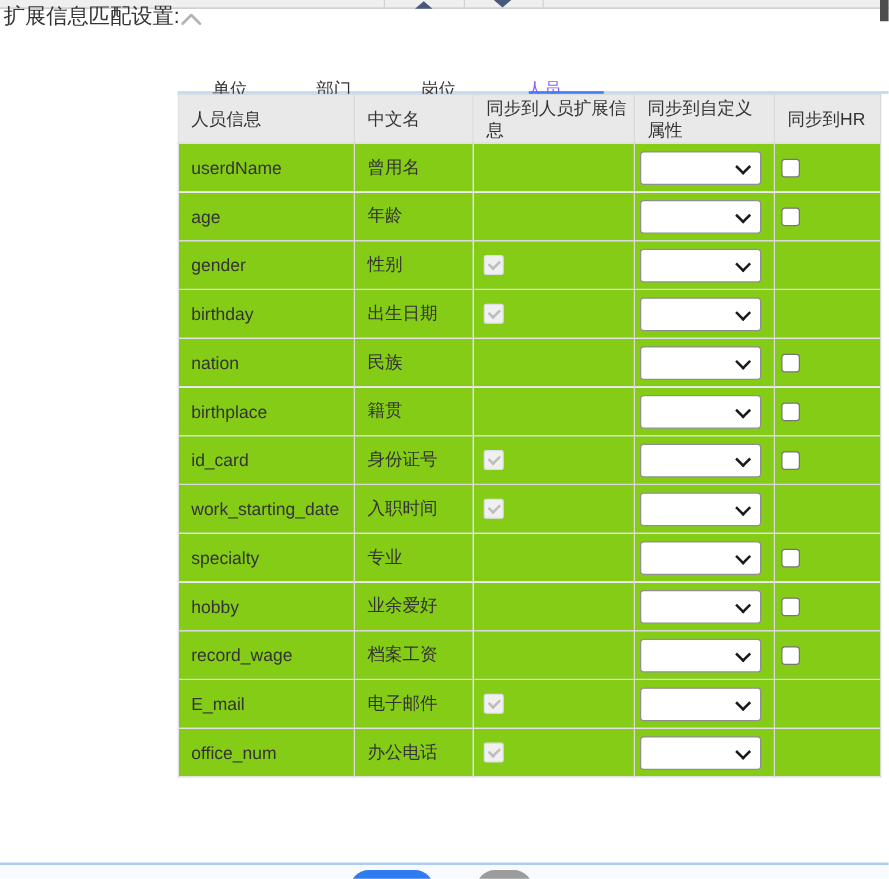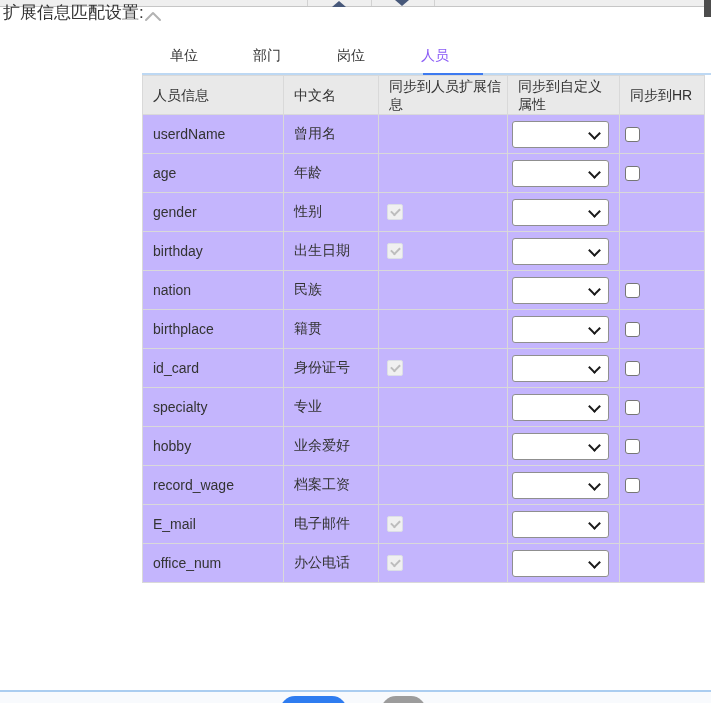--- a/index.html
+++ b/index.html
@@ -14,29 +14,29 @@
   .top-strip .vdiv{position:absolute;top:0;width:1px;height:6px;background:#d2d2d2;}
   .tri{position:absolute;width:0;height:0;}
   .tri-up{top:1px;border-left:7px solid transparent;border-right:7px solid transparent;border-bottom:6px solid #47587a;}
   .tri-down{top:0px;border-left:7px solid transparent;border-right:7px solid transparent;border-top:6px solid #47587a;}
   .scroll-mark{position:absolute;left:704px;top:0;width:7px;height:17px;background:#4d4d4d;}
   
   .section-label{position:absolute;left:3px;top:1px;font-size:17px;color:#333;white-space:nowrap;}
   .collapse-icon{position:absolute;left:144px;top:8px;}
   
   .tabbar{position:absolute;left:142px;top:45px;width:569px;height:28px;border-bottom:2px solid #bdd8f3;}
-  .tab{position:absolute;top:2px;font-size:14px;color:#333;cursor:pointer;white-space:nowrap;}
+  .tab{position:absolute;top:18px;font-size:14px;color:#333;cursor:pointer;white-space:nowrap;}
   .tab.active{color:#8b5cf6;}
   .tab-underline{position:absolute;left:281px;bottom:-2px;width:60px;height:2px;background:#3d7af0;}
   
   .table-wrap{position:absolute;left:142px;top:75px;width:564px;height:615px;overflow:hidden;}
   table{border-collapse:collapse;table-layout:fixed;width:563px;}
   th,td{border:1px solid #d9d9d9;font-size:14px;font-weight:normal;text-align:left;vertical-align:middle;padding:0 0 0 10px;overflow:hidden;}
   thead th{background:#e9e9e9;height:38px;line-height:18px;color:#333;padding-right:4px;}
-  tbody tr{height:39px;background:#c4b5fd;}
+  tbody tr{height:39px;background:#84cc16;}
   td.cell-ext{padding-left:8px;}
   td.cell-sel{padding-left:4px;}
   td.cell-hr{padding-left:5px;}
   
   .select-box{position:relative;width:97px;height:27px;background:#fff;border:1px solid #8f8f8f;border-radius:3px;box-sizing:border-box;cursor:pointer;}
   .select-box .caret{position:absolute;right:9px;top:7px;width:7px;height:7px;border-right:2px solid #1a1a1a;border-bottom:2px solid #1a1a1a;transform:rotate(45deg);}
   
   .checkbox{width:13px;height:13px;border:1px solid #767676;border-radius:3px;background:#fff;cursor:pointer;}
   .checkbox.checked-disabled{width:14px;height:14px;border:1px solid #dcdfe6;border-radius:2px;background:#f0f0f0;position:relative;cursor:default;}
   .checkbox.checked-disabled .check{position:absolute;left:3px;top:3px;width:7px;height:4px;border-left:2px solid #bdbdbd;border-bottom:2px solid #bdbdbd;transform:rotate(-45deg);}
@@ -188,20 +188,35 @@
           <td class="cell-sel">
             <div class="select-box">
               <div class="caret"></div>
             </div>
           </td>
           <td class="cell-hr">
             <div class="checkbox"></div>
           </td>
         </tr>
         <tr>
+          <td>work_starting_date</td>
+          <td>入职时间</td>
+          <td class="cell-ext">
+            <div class="checkbox checked-disabled">
+              <div class="check"></div>
+            </div>
+          </td>
+          <td class="cell-sel">
+            <div class="select-box">
+              <div class="caret"></div>
+            </div>
+          </td>
+          <td class="cell-hr"></td>
+        </tr>
+        <tr>
           <td>specialty</td>
           <td>专业</td>
           <td class="cell-ext"></td>
           <td class="cell-sel">
             <div class="select-box">
               <div class="caret"></div>
             </div>
           </td>
           <td class="cell-hr">
             <div class="checkbox"></div>

